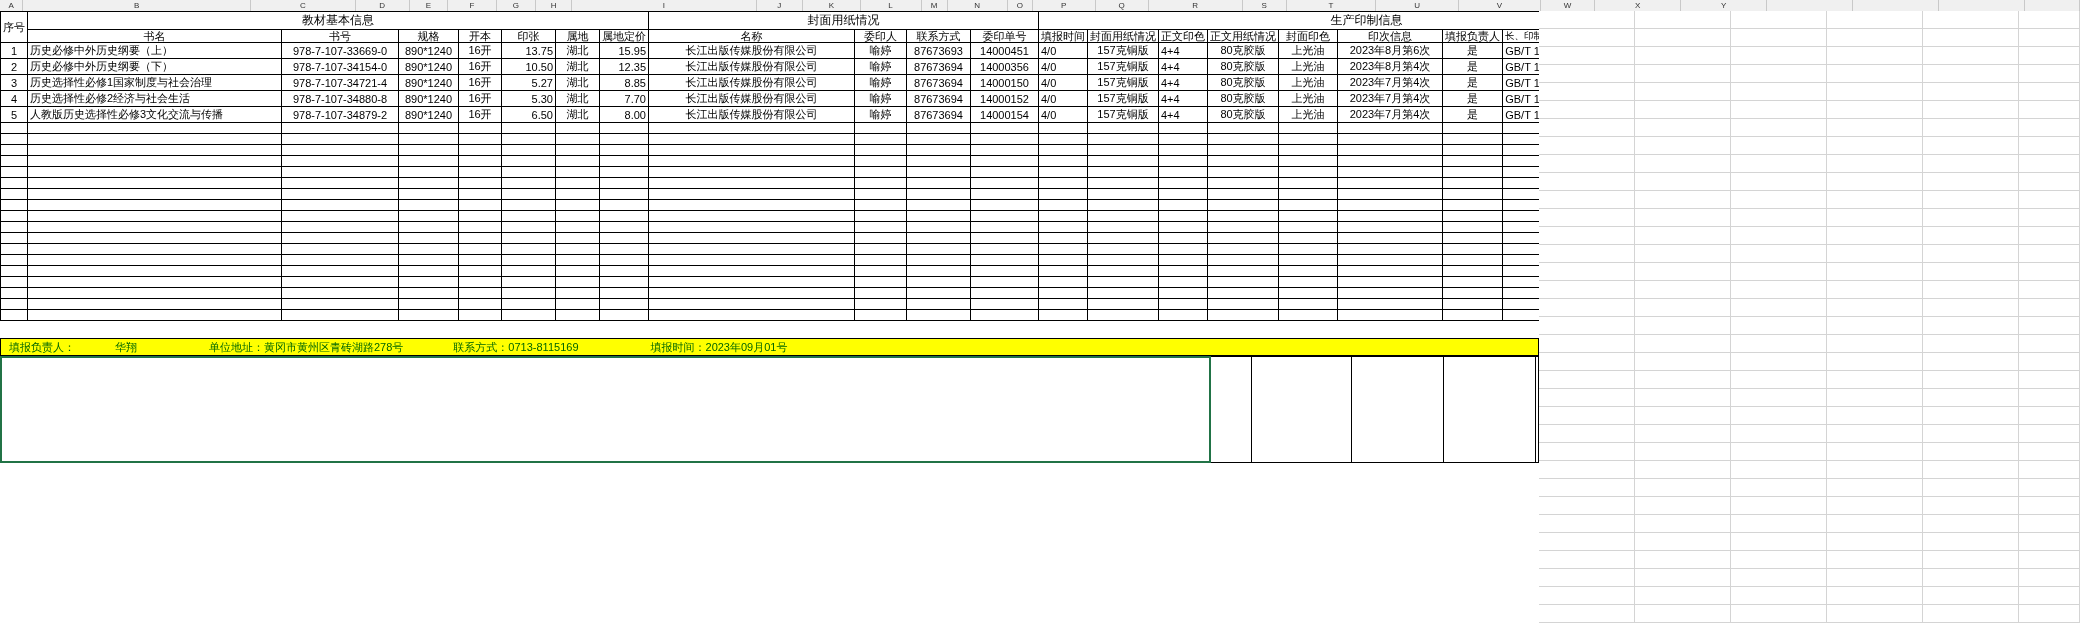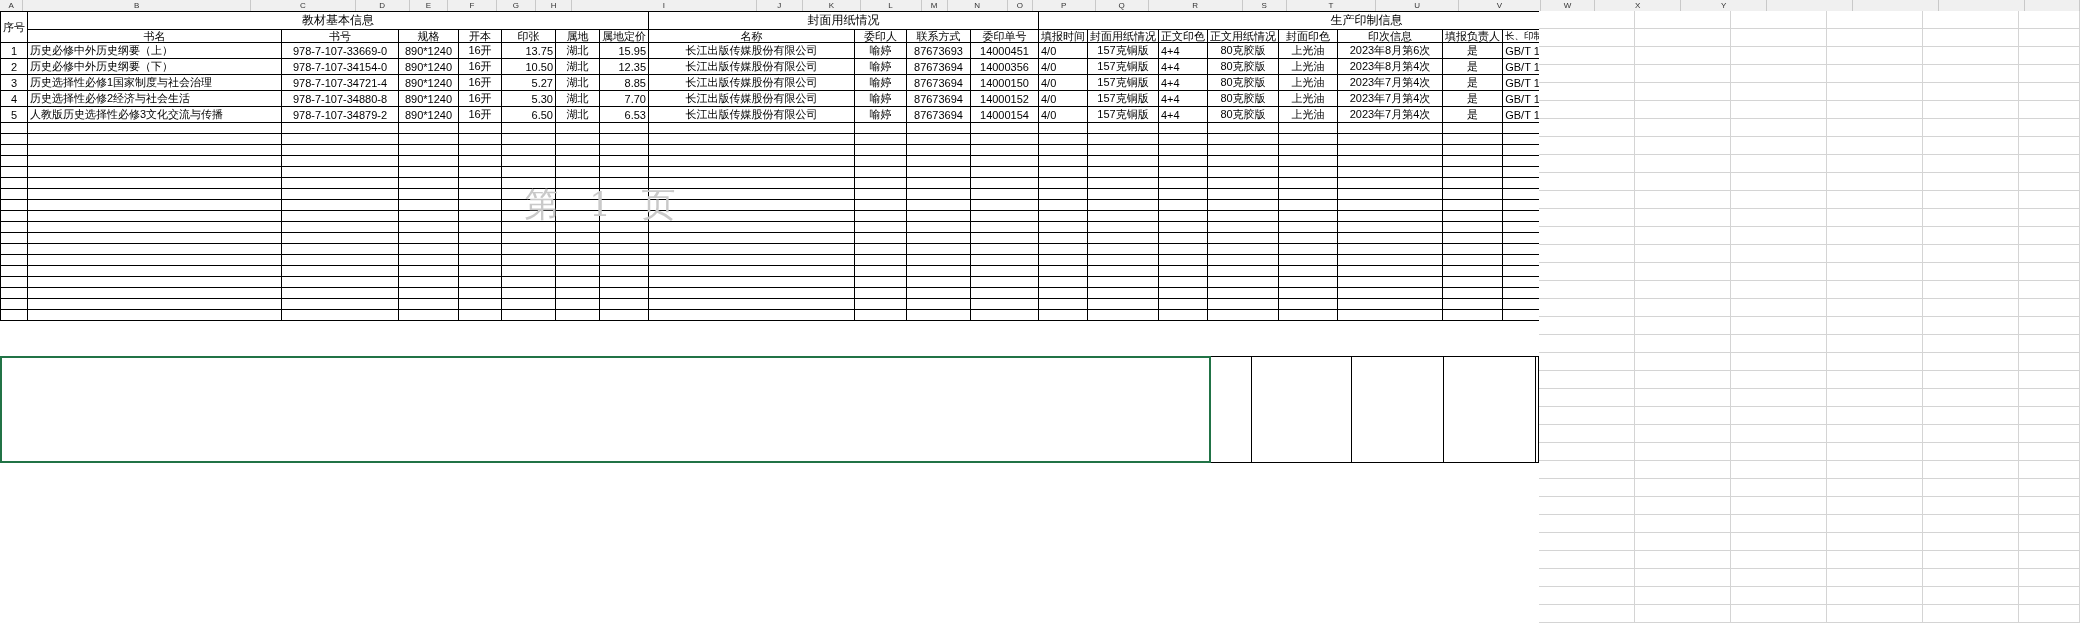--- a/index.html
+++ b/index.html
@@ -348,21 +348,21 @@
             <td class="ctr"></td>
           </tr>
           <tr>
             <td class="ctr">5</td>
             <td class="lft">人教版历史选择性必修3文化交流与传播</td>
             <td class="ctr">978-7-107-34879-2</td>
             <td class="ctr">890*1240</td>
             <td class="ctr">16开</td>
             <td class="rgt">6.50</td>
             <td class="ctr">湖北</td>
-            <td class="rgt">6.53</td>
+            <td class="rgt">8.00</td>
             <td class="ctr">长江出版传媒股份有限公司</td>
             <td class="ctr">喻婷</td>
             <td class="ctr">87673694</td>
             <td class="ctr">14000154</td>
             <td class="lft">4/0</td>
             <td class="ctr">157克铜版</td>
             <td class="lft">4+4</td>
             <td class="ctr">80克胶版</td>
             <td class="ctr">上光油</td>
             <td class="ctr">2023年7月第4次</td>
@@ -819,22 +819,31 @@
             <td></td>
             <td></td>
             <td></td>
             <td></td>
             <td></td>
           </tr>
         </tbody>
     </table>
   </div>
 
-  <div class="watermark">第 1 页</div>
 
+  <div class="footer-strip">
+    <span class="fld" style="margin-left:8px">填报负责人：</span>
+    <span class="fld" style="margin-left:40px">华翔</span>
+    <span class="fld" style="margin-left:72px">单位地址：</span>
+    <span class="fld">黄冈市黄州区青砖湖路278号</span>
+    <span class="fld" style="margin-left:50px">联系方式：</span>
+    <span class="fld">0713-8115169</span>
+    <span class="fld" style="margin-left:72px">填报时间：</span>
+    <span class="fld">2023年09月01号</span>
+  </div>
 
   <div class="bottom-box"></div>
   <div class="bottom-rest">
     <div class="vline" style="left:40px"></div>
     <div class="vline" style="left:140px"></div>
     <div class="vline" style="left:232px"></div>
     <div class="vline" style="left:324px"></div>
   </div>
 
   <div class="right-fill" id="rightfill">

